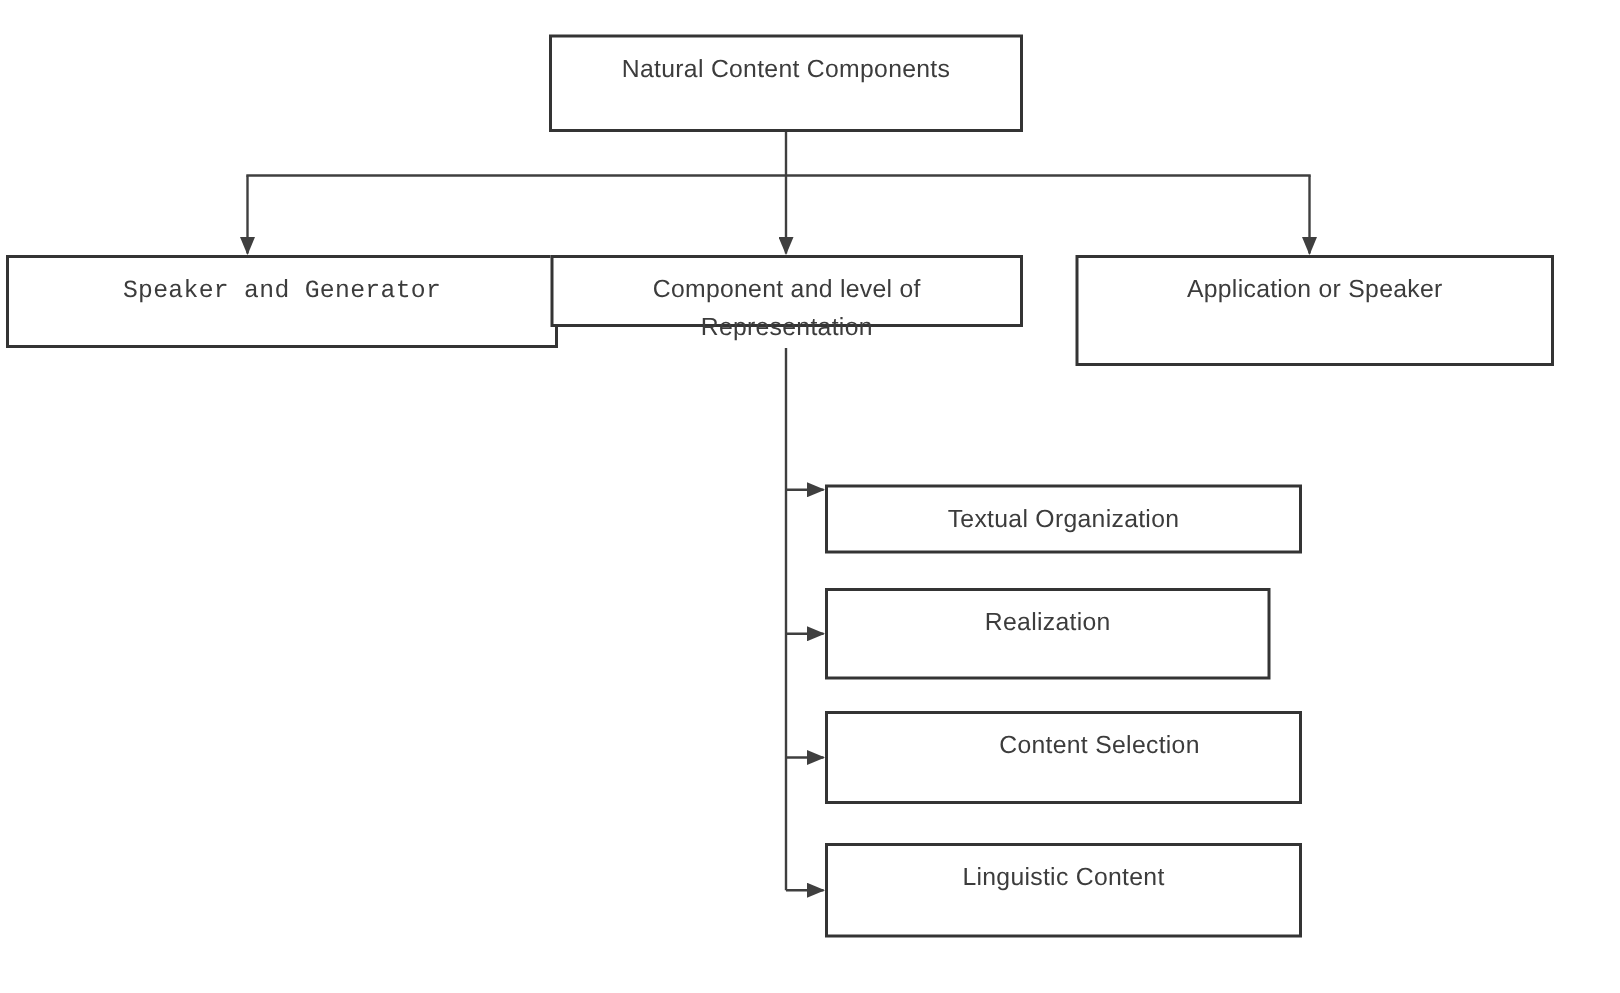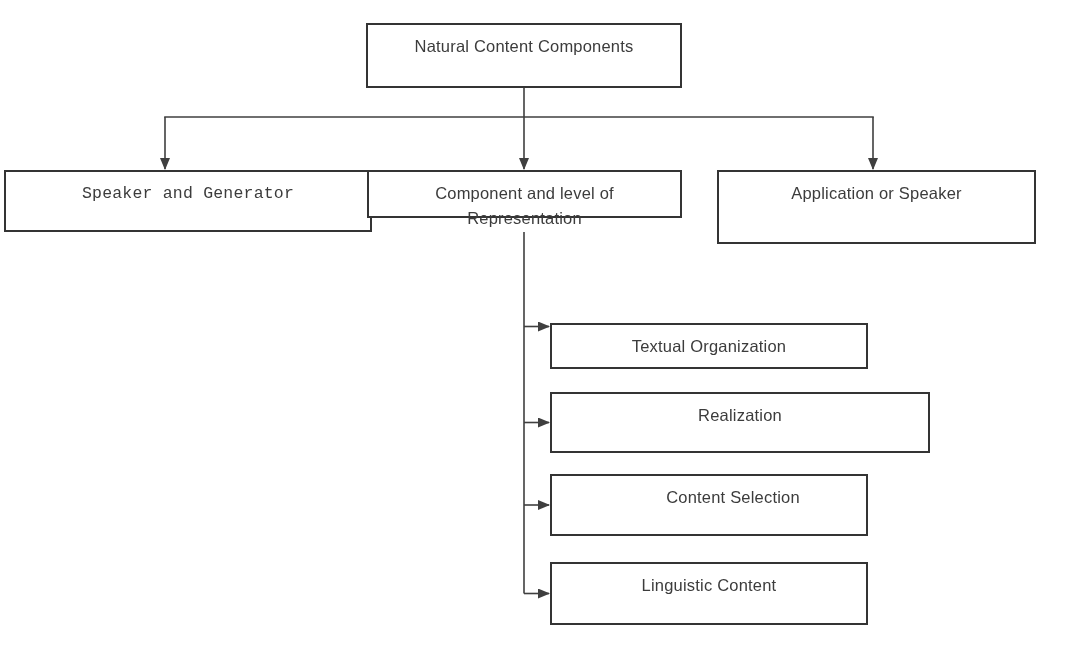--- a/index.html
+++ b/index.html
@@ -32,21 +32,21 @@
     text-align: center;
     padding-top: 9px;
   }
   .node .lbl { display: inline-block; }
   .node .narrow { max-width: 210px; }
   #n-root { left: 366px; top: 23px;  width: 316px; height: 65px; }
   #n-l2a  { left: 4px;   top: 170px; width: 368px; height: 62px; font-family: Liberation Mono, monospace; }
   #n-l2b  { left: 367px; top: 170px; width: 315px; height: 48px; }
   #n-l2c  { left: 717px; top: 170px; width: 319px; height: 74px; }
   #n-s1   { left: 550px; top: 296px; width: 318px; height: 46px; margin-top: 27px; }
-  #n-s2   { left: 550px; top: 392px; width: 380px; height: 61px; }
+  #n-s2   { left: 550px; top: 392px; width: 297px; height: 61px; }
   #n-s3   { left: 550px; top: 474px; width: 318px; height: 62px; padding-left: 48px; }
   #n-s4   { left: 550px; top: 562px; width: 318px; height: 63px; }
   svg.connectors {
     position: absolute;
     left: 0; top: 0;
     width: 1080px; height: 662px;
     pointer-events: none;
   }
   svg.connectors line { stroke: var(--line); stroke-width: 1.6; }
   svg.connectors .arrowhead { fill: var(--line); }

